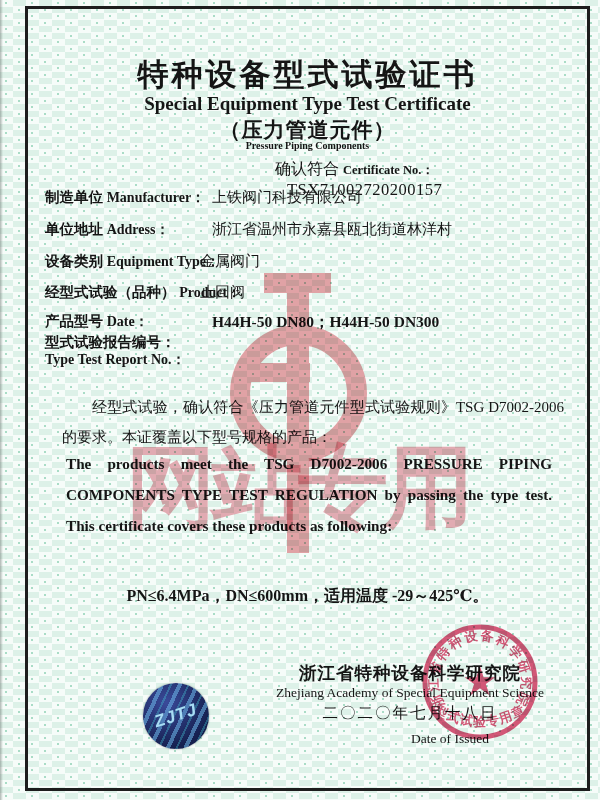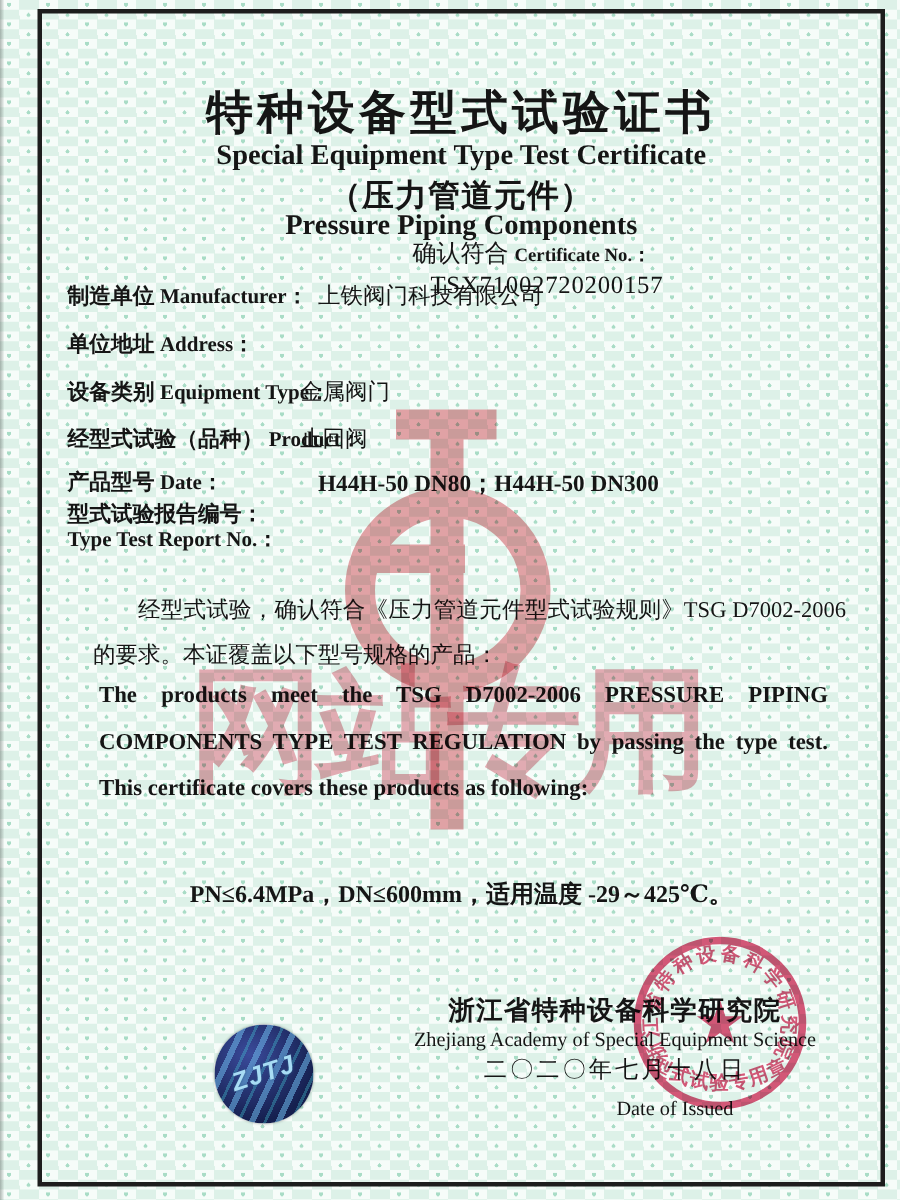--- a/index.html
+++ b/index.html
@@ -14,21 +14,21 @@
       radial-gradient(circle 1.4px at 19px 10px, #a9dcc6 92%, rgba(255,255,255,0));
     background-size:26px 13px, 26px 13px, 26px 13px;
   }
   .edge{position:absolute;left:0;top:0;width:3px;height:800px;background:linear-gradient(90deg,rgba(90,100,95,.45),rgba(90,100,95,0));}
   .frame{position:absolute;left:25px;top:6px;right:10px;bottom:9px;border:3px solid #1d1d1d;}
   .abs{position:absolute;}
   .ctr{left:25px;right:10px;text-align:center;}
   .title-cn{top:54px;font-size:31px;font-weight:700;letter-spacing:3px;}
   .title-en{top:93px;font-size:19px;font-weight:700;}
   .sub-cn{top:116px;font-size:21px;font-weight:600;letter-spacing:1px;}
-  .sub-en{top:140px;font-size:19px;font-weight:700;}
+  .sub-en{top:140px;font-size:10px;font-weight:700;}
   .certline{top:159px;left:275px;font-size:16px;}
   .certline .en{font-size:12.5px;font-weight:700;}
   .certline .no{font-size:16.5px;font-weight:400;letter-spacing:.5px;margin-left:12px;}
   .row{position:absolute;left:45px;right:20px;height:22px;font-size:14.5px;}
   .row .lab-cn{font-weight:600;}
   .row .lab-en{font-weight:700;font-size:14px;}
   .row .val{position:absolute;left:167px;top:0;font-size:15px;white-space:nowrap;}
   .row.v155 .val{left:155px;}
   .row .val.b{font-weight:700;font-size:15.5px;}
   .r1{top:188px}.r2{top:220px}.r3{top:252px}.r4{top:283px}.r5{top:312px}
@@ -82,20 +82,21 @@
 </div>
 
 <div class="row r1">
   <span class="lab-cn">制造单位</span>
   <span class="lab-en">Manufacturer：</span>
   <span class="val">上铁阀门科技有限公司</span>
 </div>
 <div class="row r2">
   <span class="lab-cn">单位地址</span>
   <span class="lab-en">Address：</span>
+  <span class="val">浙江省温州市永嘉县瓯北街道林洋村</span>
 </div>
 <div class="row r3 v155">
   <span class="lab-cn">设备类别</span>
   <span class="lab-en">Equipment Type：</span>
   <span class="val">金属阀门</span>
 </div>
 <div class="row r4 v155">
   <span class="lab-cn">经型式试验（品种）</span>
   <span class="lab-en">Product：</span>
   <span class="val">止回阀</span>

